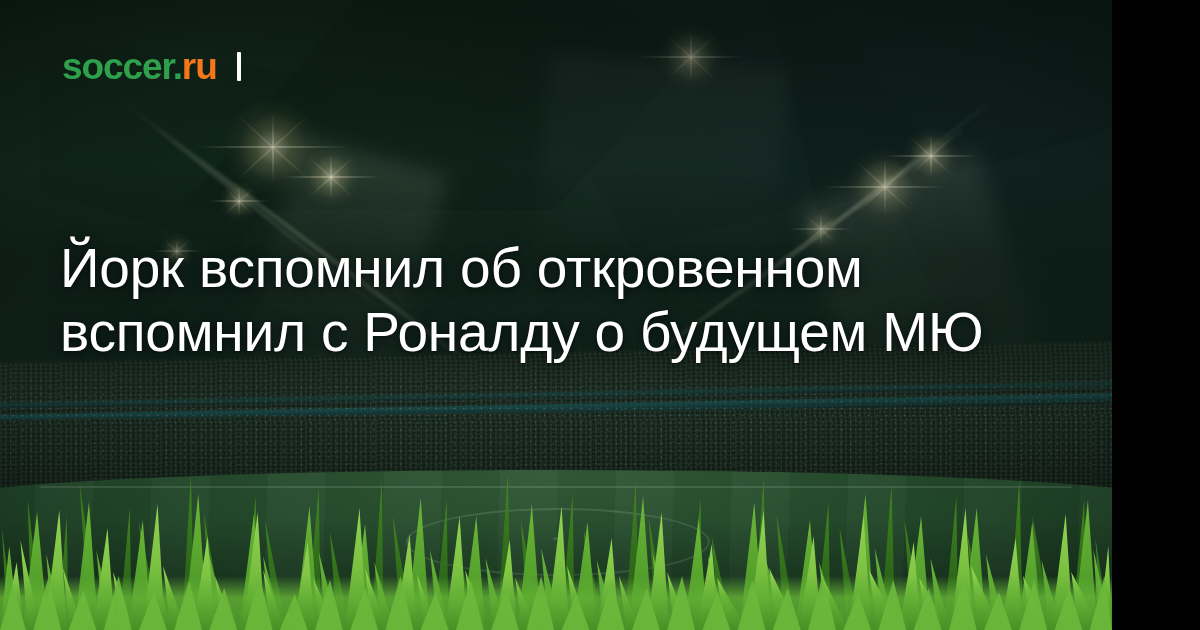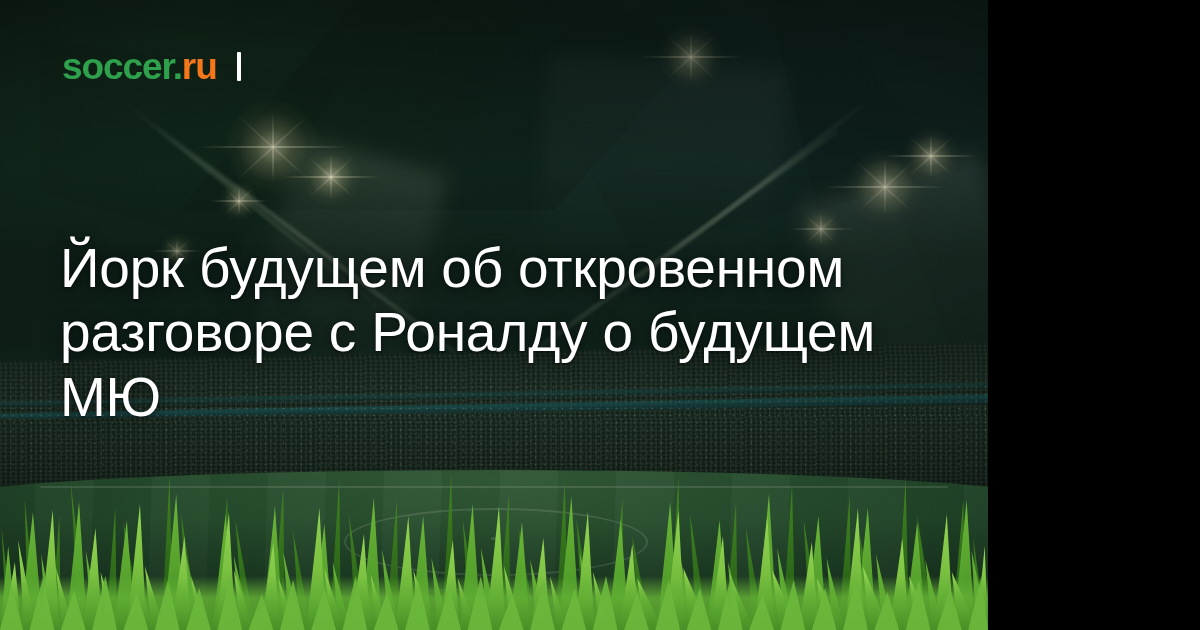--- a/index.html
+++ b/index.html
@@ -7,21 +7,21 @@
     margin: 0;
     padding: 0;
     background: #000;
   }
   body {
     font-family: "Liberation Sans", "DejaVu Sans", sans-serif;
   }
 
   .card {
     position: relative;
-    width: 988px;
+    width: 1112px;
     height: 630px;
     overflow: hidden;
     background: #0d1c16;
     isolation: isolate;
   }
 
   
   .bg {
     position: absolute;
     inset: 0;
@@ -581,16 +581,16 @@
     </svg>
   </div>
 
   <div class="content">
 
     <div class="brandbar">
       <span class="logo"><span class="lg-green">soccer</span><span class="lg-dot">.</span><span class="lg-orange">ru</span></span>
       <span class="sep"></span>
     </div>
 
-    <h1 class="headline">Йорк будущем об откровенном разговоре с Роналду о будущем МЮ</h1>
+    <h1 class="headline">Йорк вспомнил об откровенном вспомнил с Роналду о будущем МЮ</h1>
 
   </div>
 </div>
 
 </body></html>

